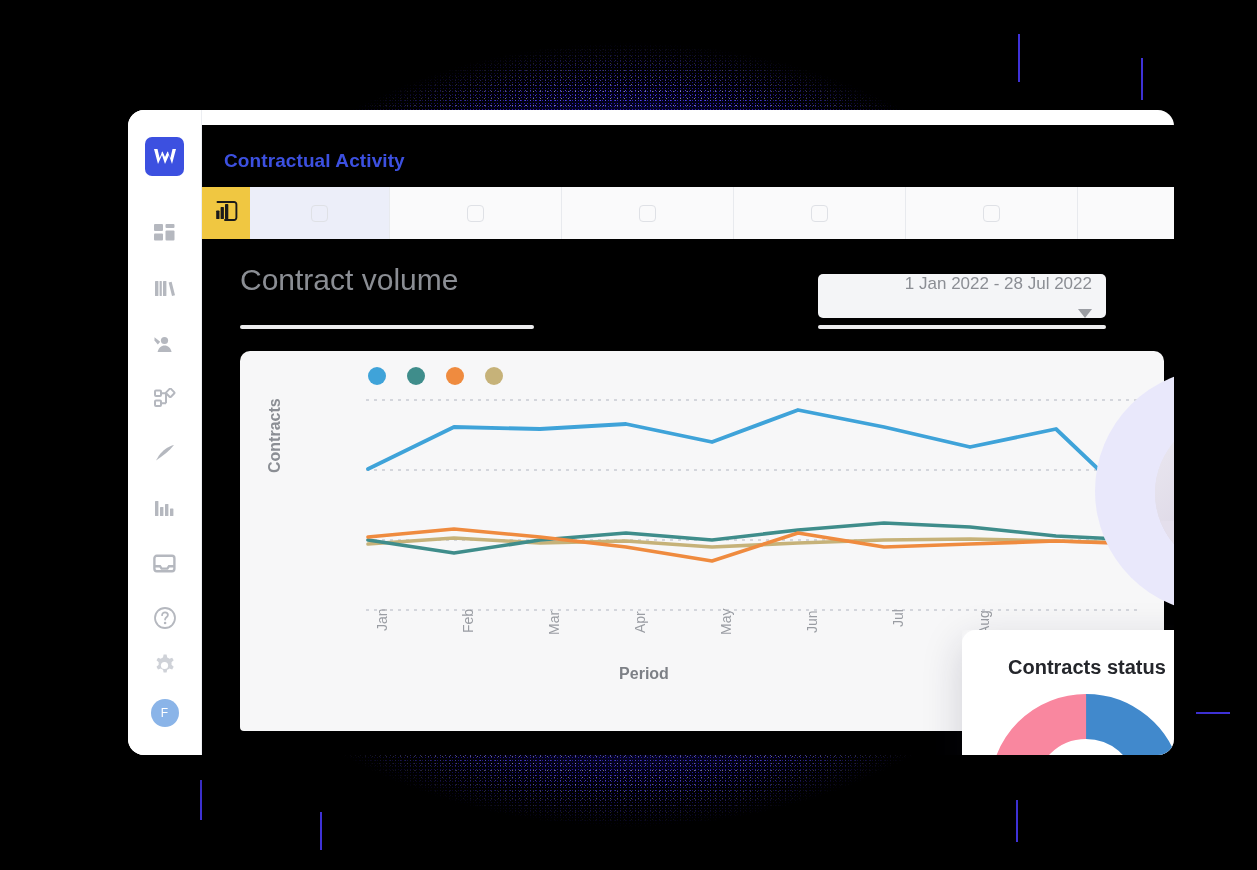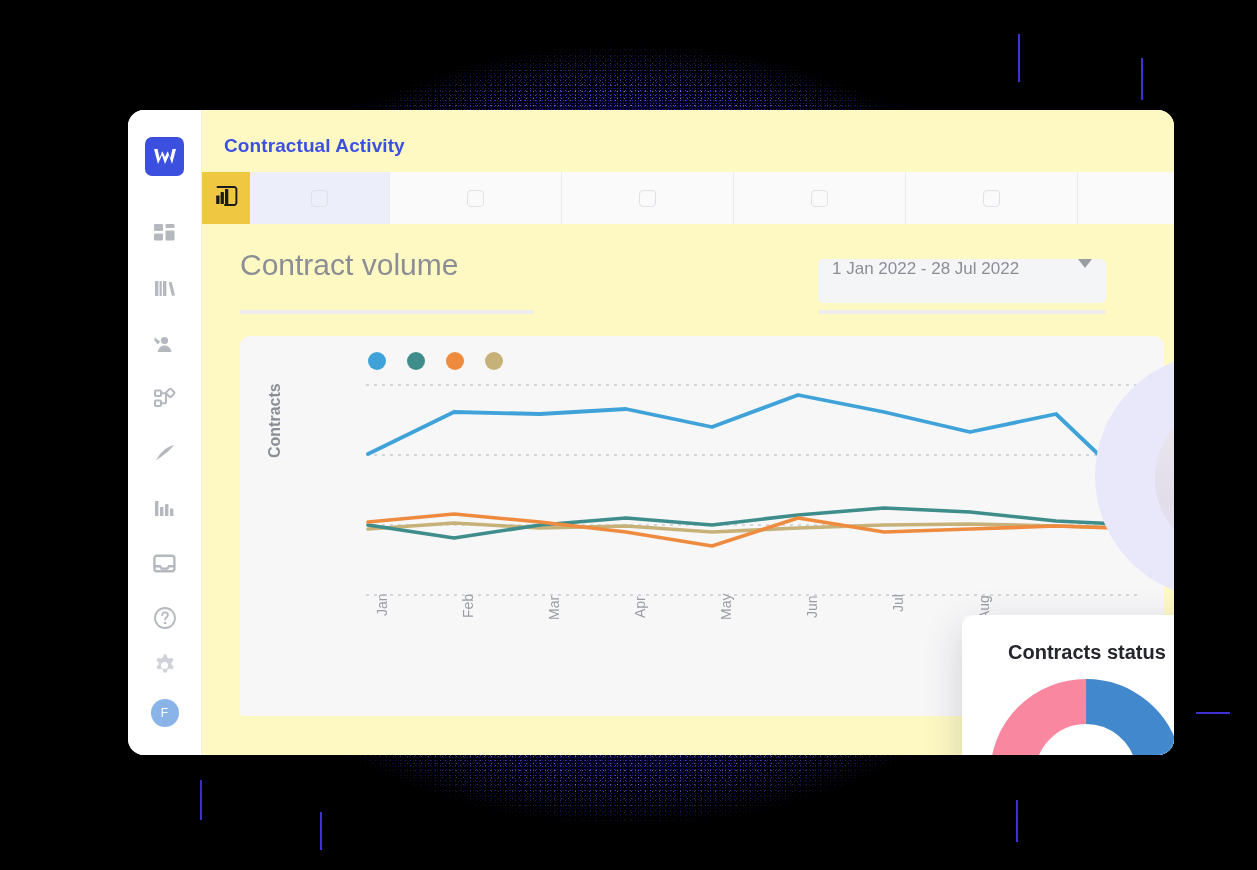--- a/index.html
+++ b/index.html
@@ -57,43 +57,43 @@
   .nav-bot { margin-top: auto; margin-bottom: 28px; display: flex; flex-direction: column; gap: 21px; align-items: center; }
   .nav-ico { width: 26px; height: 26px; display: flex; align-items: center; justify-content: center; color: #b5b8bf; }
   .nav-ico svg { display: block; }
   .avatar-f {
     width: 28px; height: 28px; border-radius: 50%; background: #8ab4e8; color: #fff;
     display: flex; align-items: center; justify-content: center;
     font-size: 12px; font-weight: 500;
   }
 
   
-  .content { position: absolute; left: 74px; top: 0; right: 0; height: 100%; background: #fef9c3; }
+  .content { position: absolute; left: 74px; top: 15px; right: 0; height: 100%; background: #000000; }
   .page-title {
     position: absolute; left: 22px; top: 25px;
     font-size: 19px; font-weight: bold; color: #3c50e0; letter-spacing: .1px;
   }
 
   
   .tabstrip { position: absolute; left: 0; top: 62px; right: 0; height: 52px; display: flex; }
   .tab { height: 52px; display: flex; align-items: center; justify-content: center; }
   .tab.tab-active { width: 48px; background: #f0c741; }
   .tab.tab-sel { width: 140px; background: #eceeF9; border-right: 1px solid #e8eaee; }
   .tab.tab-plain { width: 172px; background: #fafafb; border-right: 1px solid #e8eaee; }
   .tab.tab-last { flex: 1; background: #fafafb; }
   .chk { width: 17px; height: 17px; border: 1.5px solid #dfe1e6; border-radius: 4px; }
 
   
   .vol-title { position: absolute; left: 38px; top: 138px; font-size: 30px; color: #8b8e94; }
   .vol-rule { position: absolute; left: 38px; top: 200px; width: 294px; height: 4px; background: #ececee; border-radius: 2px; }
   .date-rule { position: absolute; left: 616px; top: 200px; width: 288px; height: 4px; background: #ececee; border-radius: 2px; }
   .date-picker {
     position: absolute; left: 616px; top: 149px; width: 288px; height: 44px;
-    background: #f4f5f7; border-radius: 5px; display: flex; align-items: flex-start;
-    padding: 0 14px; justify-content: space-between;
+    background: #f4f5f7; border-radius: 5px; display: flex; align-items: flex-end;
+    padding: 0 14px; justify-content: space-between; flex-direction: column;
   }
   .date-text { font-size: 17px; color: #8b8e94; }
   .caret { width: 0; height: 0; border-left: 7px solid transparent; border-right: 7px solid transparent; border-top: 9px solid #9a9da3; }
 
   
   .chart-card {
     position: absolute; left: 38px; top: 226px; width: 924px; height: 380px;
     background: #f7f7f8; border-radius: 10px 10px 4px 4px; overflow: hidden;
   }
   .legend-dots { position: absolute; left: 128px; top: 16px; display: flex; gap: 21px; }
@@ -311,20 +311,21 @@
           <span class="xlab" style="left:10px;top:36px">Jan</span>
           <span class="xlab" style="left:96px;top:38px">Feb</span>
           <span class="xlab" style="left:182px;top:40px">Mar</span>
           <span class="xlab" style="left:268px;top:38px">Apr</span>
           <span class="xlab" style="left:354px;top:40px">May</span>
           <span class="xlab" style="left:440px;top:38px">Jun</span>
           <span class="xlab" style="left:526px;top:32px">Jul</span>
           <span class="xlab" style="left:612px;top:40px">Aug</span>
         </div>
 
+        <div class="x-title-holder">Period</div>
       </div>
 
       <div class="halo">
         <div class="halo-inner">
           <svg class="photo" viewBox="0 0 156 156" preserveAspectRatio="xMidYMid slice" aria-hidden="true">
             <defs>
               <linearGradient id="bgw" x1="0" y1="0" x2="1" y2="1">
                 <stop offset="0" stop-color="#eceaf2"></stop>
                   <stop offset="1" stop-color="#cfc6da"></stop>
               </linearGradient>

